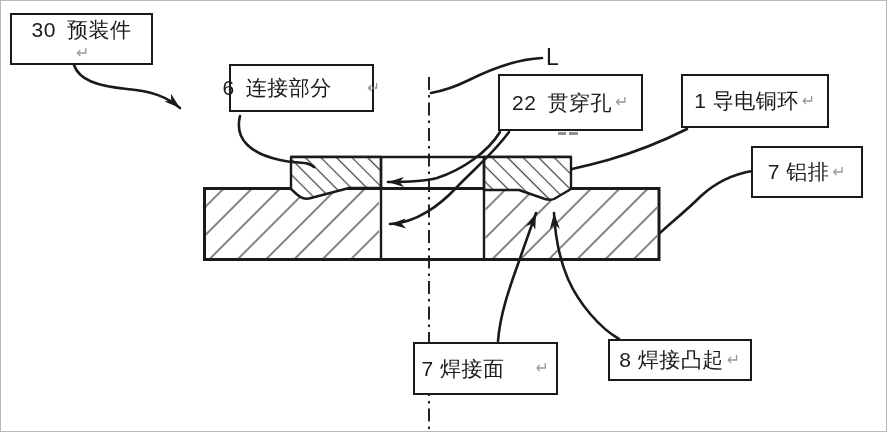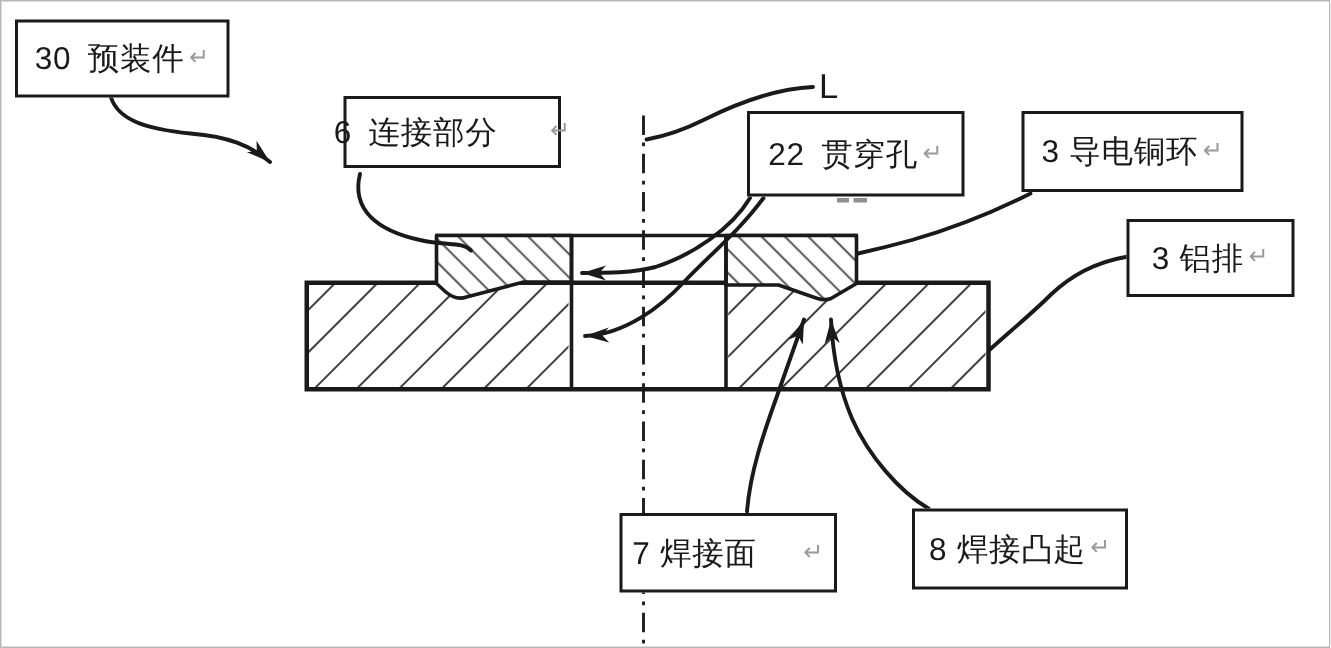--- a/index.html
+++ b/index.html
@@ -71,51 +71,51 @@
       <path d="M497,340 C499,314 508,288 517,263 C525,240 531,223 535,212" marker-end="url(#arrowhead)"></path>
       <path d="M618,338 C599,327 578,303 567,278 C558,257 554,232 553,212" marker-end="url(#arrowhead)"></path>
     </g>
 
     <g stroke="#8f8f8f" stroke-width="3">
       <line x1="557" y1="132.5" x2="565" y2="132.5"></line>
       <line x1="568" y1="132.5" x2="577" y2="132.5"></line>
     </g>
   </svg>
 
-  <div class="label-box" style="left:9px; top:12px; width:143px; height:52px;">
+  <div class="label-box" style="left:9px; top:12px; width:143px; height:52px;flex-direction:column;">
     <span>30 预装件</span>
       <span class="ret-mark">↵</span>
   </div>
 
   <div class="label-box" style="left:228px; top:63px; width:145px; height:48px;gap:32px;">
     <span>6 连接部分</span>
       <span class="ret-mark">↵</span>
   </div>
 
   <div class="label-box" style="left:497px; top:73px; width:145px; height:57px;text-align:center;">
     <span>22 贯穿孔</span>
       <span class="ret-mark">↵</span>
   </div>
 
   <div class="label-box" style="left:680px; top:73px; width:148px; height:54px;">
-    <span>3 导电铜环</span>
+    <span>1 导电铜环</span>
       <span class="ret-mark">↵</span>
   </div>
 
   <div class="label-box" style="left:750px; top:145px; width:112px; height:52px;">
-    <span>3 铝排</span>
+    <span>7 铝排</span>
       <span class="ret-mark">↵</span>
   </div>
 
   <div class="label-box" style="left:412px; top:341px; width:145px; height:53px;gap:28px;">
     <span>7 焊接面</span>
       <span class="ret-mark">↵</span>
   </div>
 
-  <div class="label-box" style="left:607px; top:338px; width:144px; height:54px;">
+  <div class="label-box" style="left:607px; top:338px; width:144px; height:42px;">
     <span>8 焊接凸起</span>
       <span class="ret-mark">↵</span>
   </div>
 
   <div class="axis-letter" style="left:545px; top:43px;">
     <span>L</span>
   </div>
 
 </div>
 

